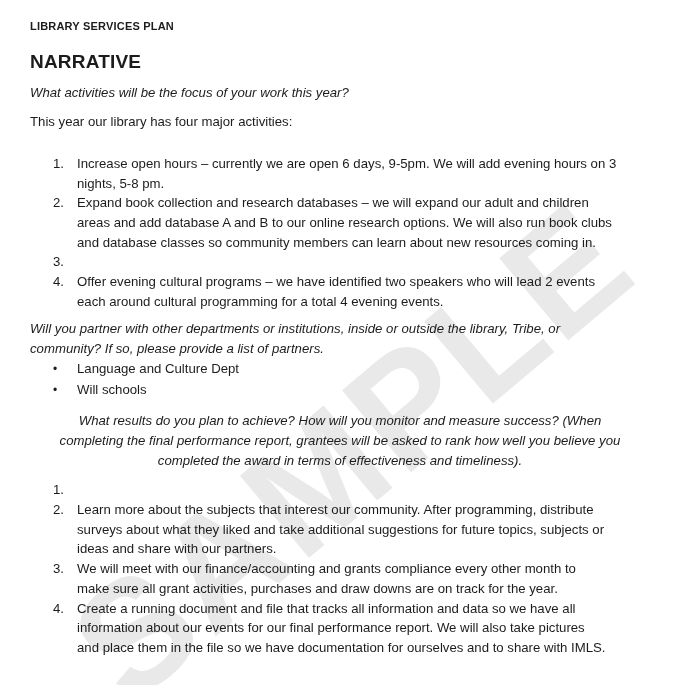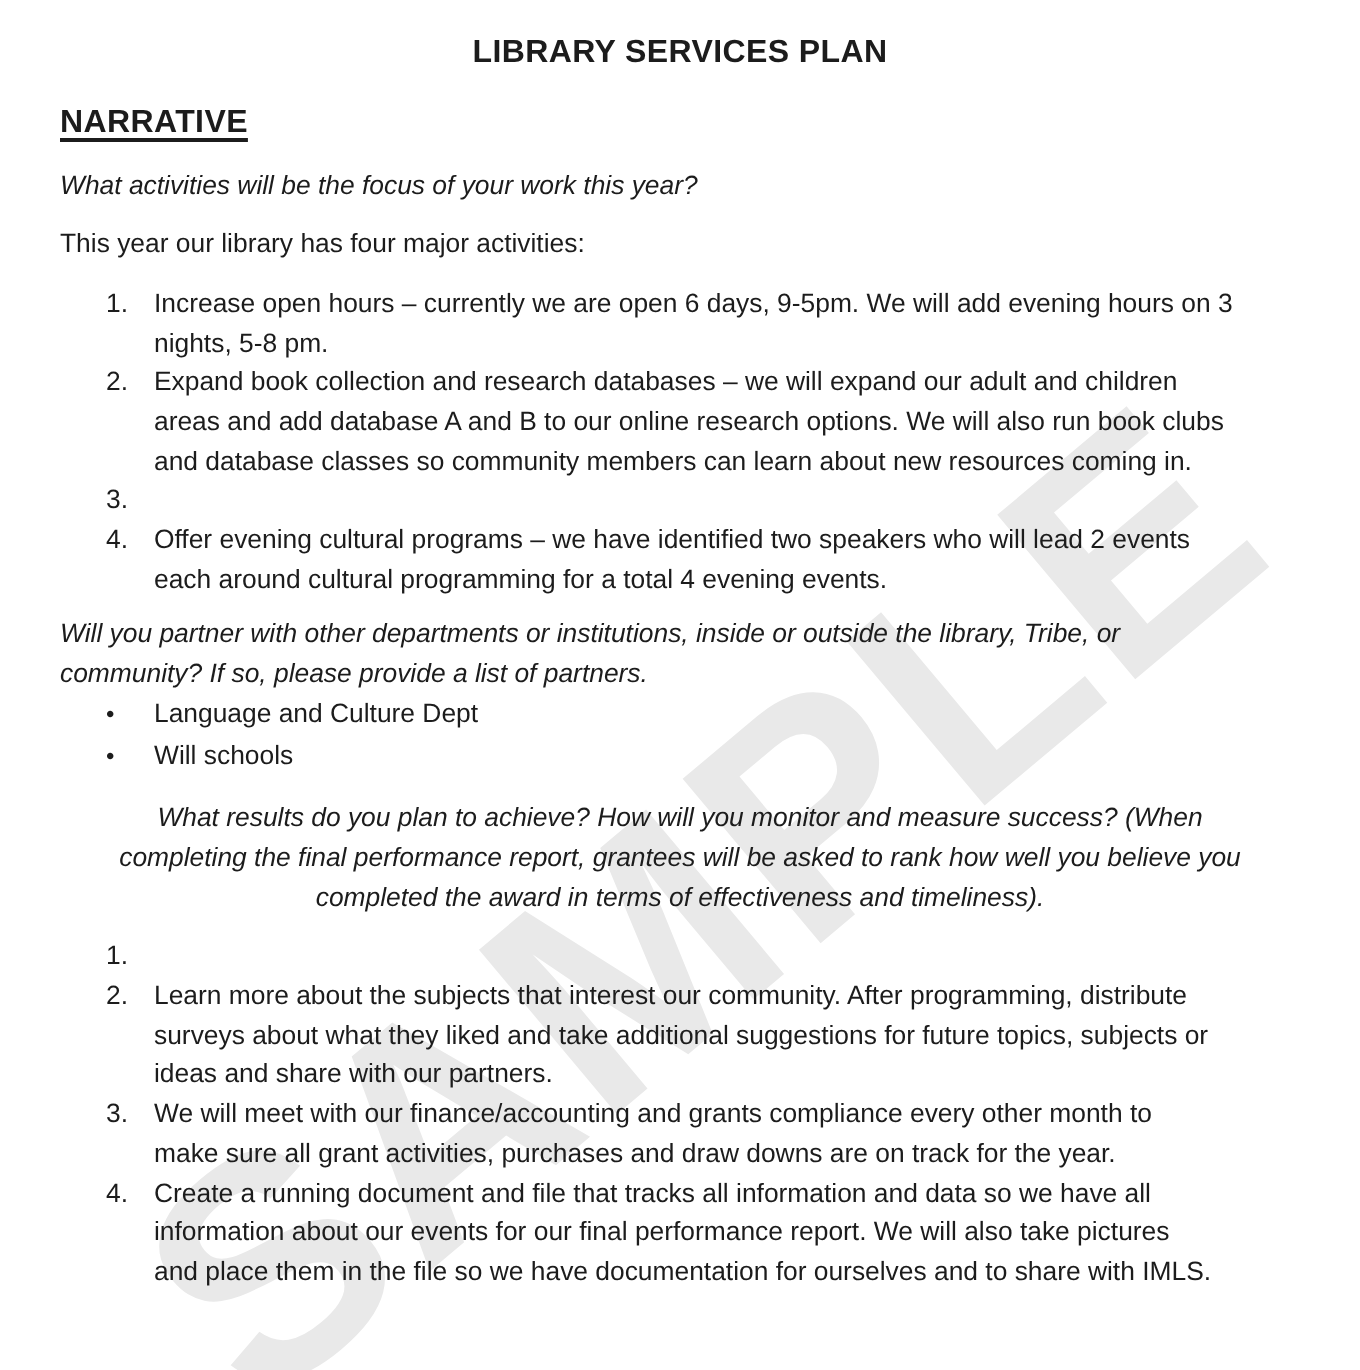--- a/index.html
+++ b/index.html
@@ -24,40 +24,39 @@
     z-index:0;
     user-select:none;
   }
   .content{
     position:relative;z-index:1;
     padding:17px 30px 0 30px;
     font-size:13.2px;
     line-height:19.7px;
   }
   .title{
-    text-align:center;
-    font-size:16px;
+    text-align:left;
+    font-size:11px;
     font-weight:700;
     letter-spacing:.2px;
     margin:0 0 15px 0;
   }
   .heading{
     font-weight:700;
-    font-size:16px;
+    font-size:19px;
     letter-spacing:.2px;
-    text-decoration:underline;
     text-decoration-thickness:1.5px;
     text-underline-offset:2.5px;
     margin:0 0 12px 0;
   }
   .q{font-style:italic;white-space:pre;margin:0;}
   .q1{margin-bottom:9px;}
   .q2{}
   .q3{margin-bottom:10px;text-align:center;}
-  .para{margin:0 0 10px 0;white-space:pre;}
+  .para{margin:0 0 22px 0;white-space:pre;}
   .doclist{margin:0;padding:0;list-style:none;}
   .list-activities{margin-bottom:8px;}
   .list-partners{margin-bottom:11px;}
   .list-results{margin-bottom:0;}
   .doclist li{display:flex;}
   .marker{width:24px;margin-left:23px;flex:none;}
   .bullet .marker{font-size:12px;padding-top:1px;}
   .text{white-space:pre;flex:none;}
 </style>
 </head>

